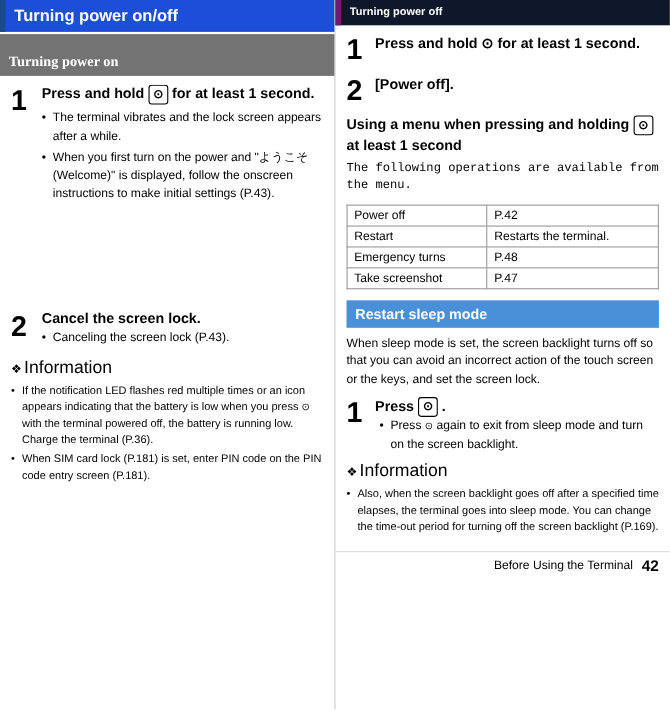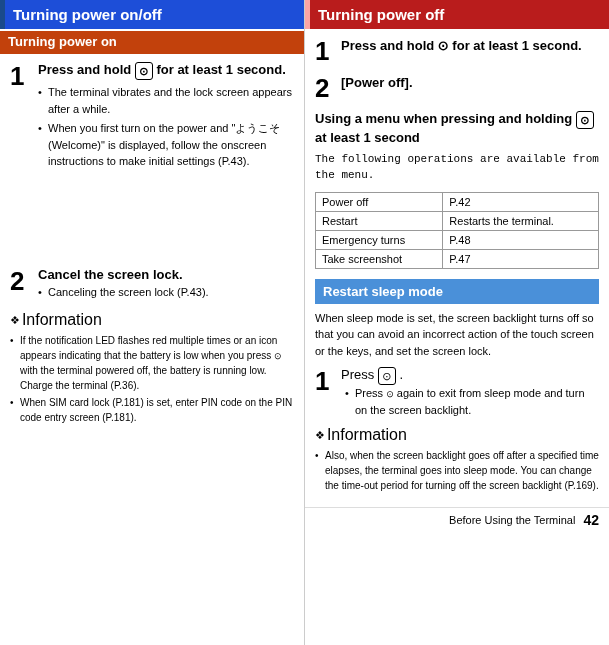--- a/index.html
+++ b/index.html
@@ -24,26 +24,27 @@
     }
     .left-header {
       background: #1d4ed8;
       color: #fff;
       font-size: 15px;
       font-weight: bold;
       padding: 6px 10px 6px 8px;
       border-left: 5px solid #1a4a8a;
     }
     .left-subheader {
-      background: #c2410c;
+      background: #737373;
       color: #fff;
       font-size: 13px;
       font-weight: bold;
-      padding: 3px 10px 5px 8px;
+      padding: 17px 10px 5px 8px;
       margin-top: 2px;
+      font-family: Liberation Serif, serif;
     }
     .section-content {
       padding: 8px 10px;
     }
     .step-title {
       font-size: 13px;
       font-weight: bold;
       line-height: 1.3;
       margin-bottom: 4px;
     }
@@ -125,26 +126,26 @@
       content: "•";
       position: absolute;
       left: 0;
     }
     
     .right-col {
       width: 304px;
       padding: 0;
     }
     .right-header {
-      background: #b91c1c;
+      background: #0f172a;
       color: #fff;
-      font-size: 15px;
+      font-size: 10px;
       font-weight: bold;
       padding: 6px 10px 6px 8px;
-      border-left: 5px solid #fca5a5;
+      border-left: 5px solid #701a75;
     }
     .right-content {
       padding: 8px 10px;
     }
     .right-step-row {
       display: flex;
       align-items: flex-start;
       margin-bottom: 8px;
     }
     .right-step-num {
@@ -215,21 +216,21 @@
     }
     .press-step-num {
       font-size: 26px;
       font-weight: bold;
       min-width: 20px;
       margin-right: 6px;
       line-height: 1.1;
     }
     .press-step-content {
       font-size: 13px;
-      font-weight: normal;
+      font-weight: bold;
     }
     .press-step-content .icon-box {
       display: inline-block;
       border: 1px solid #000;
       width: 18px;
       height: 18px;
       text-align: center;
       line-height: 16px;
       font-size: 11px;
       vertical-align: middle;

